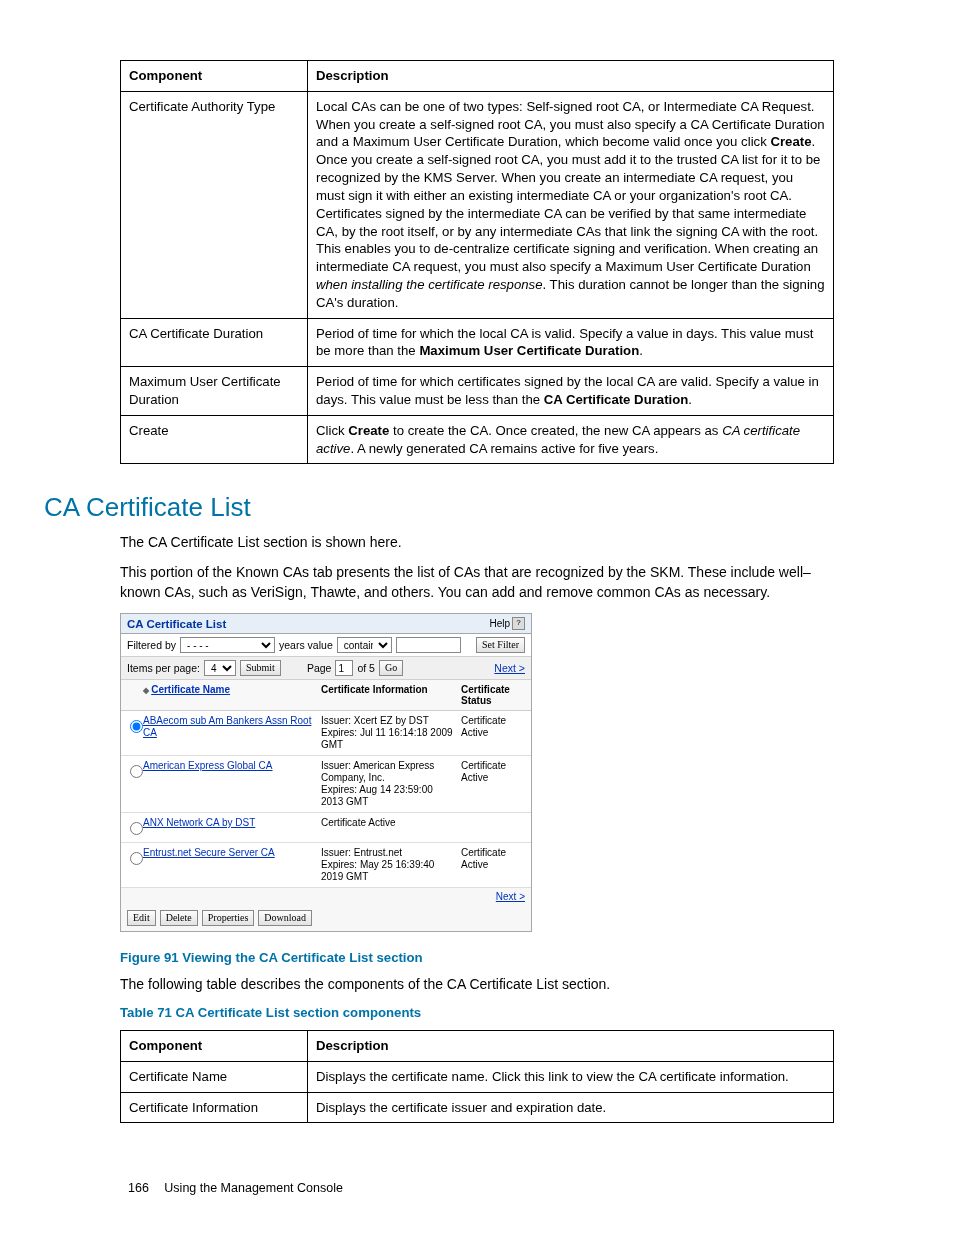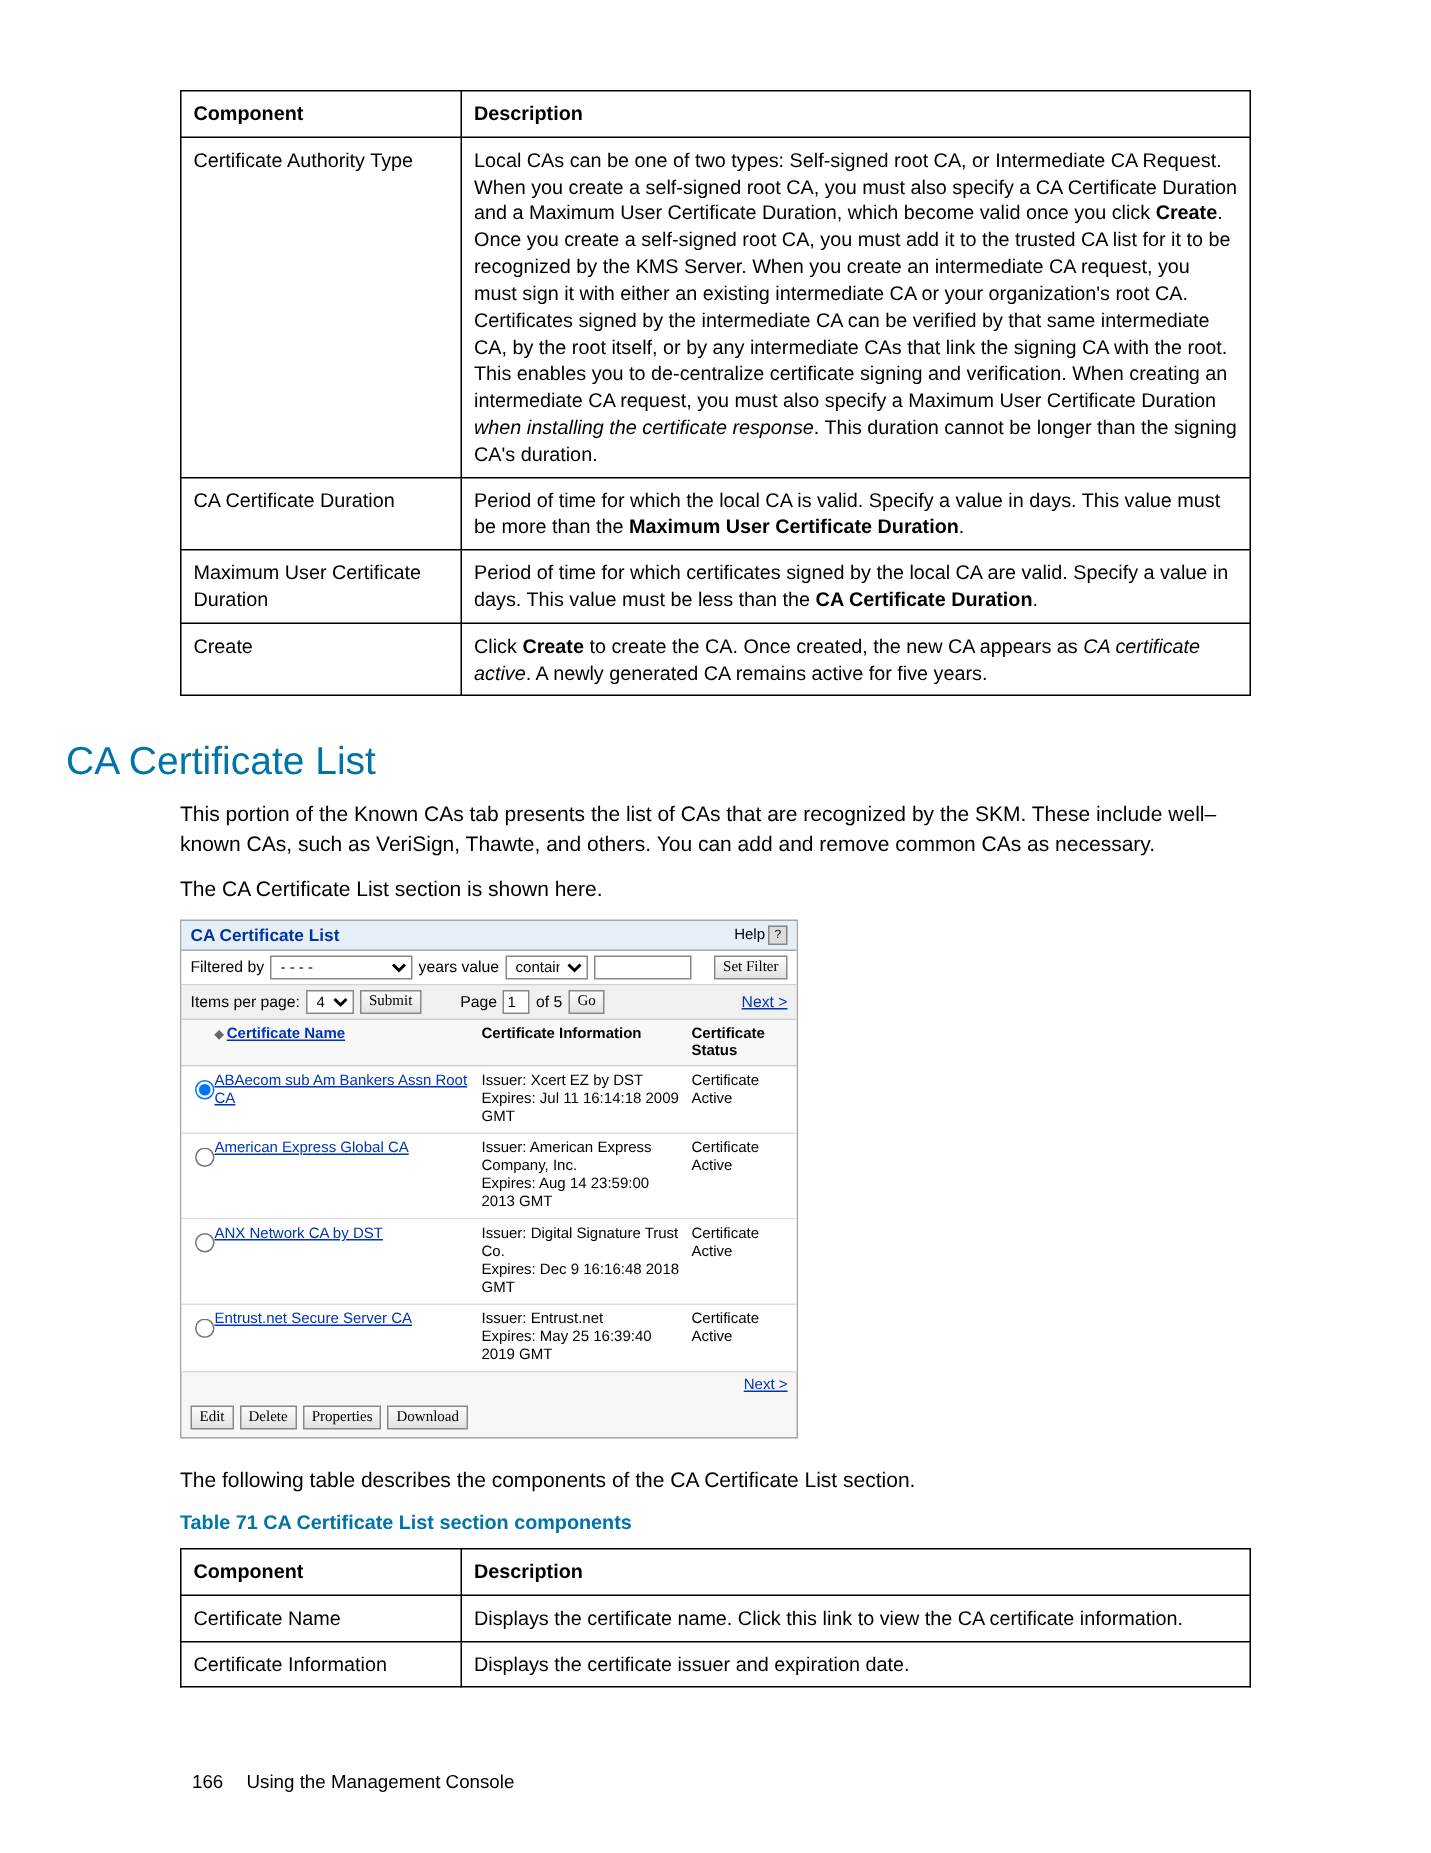--- a/index.html
+++ b/index.html
@@ -185,22 +185,22 @@
         </tr>
         <tr>
           <td class="c1">Create</td>
           <td>Click <b>Create</b> to create the CA. Once created, the new CA appears as <em>CA certificate active</em>. A newly generated CA remains active for five years.</td>
         </tr>
       </tbody>
   </table>
 
   <h2 class="section-heading">CA Certificate List</h2>
 
+  <p class="body-text">The CA Certificate List section is shown here.</p>
   <p class="body-text">This portion of the Known CAs tab presents the list of CAs that are recognized by the SKM. These include well–known CAs, such as VeriSign, Thawte, and others. You can add and remove common CAs as necessary.</p>
-  <p class="body-text">The CA Certificate List section is shown here.</p>
 
   <div class="panel">
     <div class="panel-header">
       <span class="title">CA Certificate List</span>
       <span class="help">
         <span>Help</span>
         <span class="help-icon">?</span>
       </span>
     </div>
 
@@ -250,41 +250,41 @@
         </div>
         <div class="ca-row">
           <div class="radio"><input type="radio" name="ca" style=""></div>
           <div class="name"><a>American Express Global CA</a></div>
           <div>Issuer: American Express Company, Inc.<br>Expires: Aug 14 23:59:00 2013 GMT</div>
           <div>Certificate Active</div>
         </div>
         <div class="ca-row">
           <div class="radio"><input type="radio" name="ca" style=""></div>
           <div class="name"><a>ANX Network CA by DST</a></div>
-          <div>Issuer: Digital Signature Trust Co.<br>Expires: Dec 9 16:16:48 2018 GMT</div>
           <div>Certificate Active</div>
         </div>
         <div class="ca-row">
           <div class="radio"><input type="radio" name="ca" style=""></div>
           <div class="name"><a>Entrust.net Secure Server CA</a></div>
           <div>Issuer: Entrust.net<br>Expires: May 25 16:39:40 2019 GMT</div>
           <div>Certificate Active</div>
         </div>
       </div>
 
     <div class="next-row"><span class="link">Next &gt;</span></div>
 
     <div class="panel-actions">
       <button class="btn">Edit</button>
       <button class="btn">Delete</button>
       <button class="btn">Properties</button>
       <button class="btn">Download</button>
     </div>
   </div>
 
+  <div class="fig-caption">Figure 91 Viewing the CA Certificate List section</div>
 
   <p class="body-text">The following table describes the components of the CA Certificate List section.</p>
 
   <div class="tbl-caption">Table 71 CA Certificate List section components</div>
 
   <table class="doc-table">
     <thead>
       <tr>
         <th class="c1">Component</th>
         <th>Description</th>

